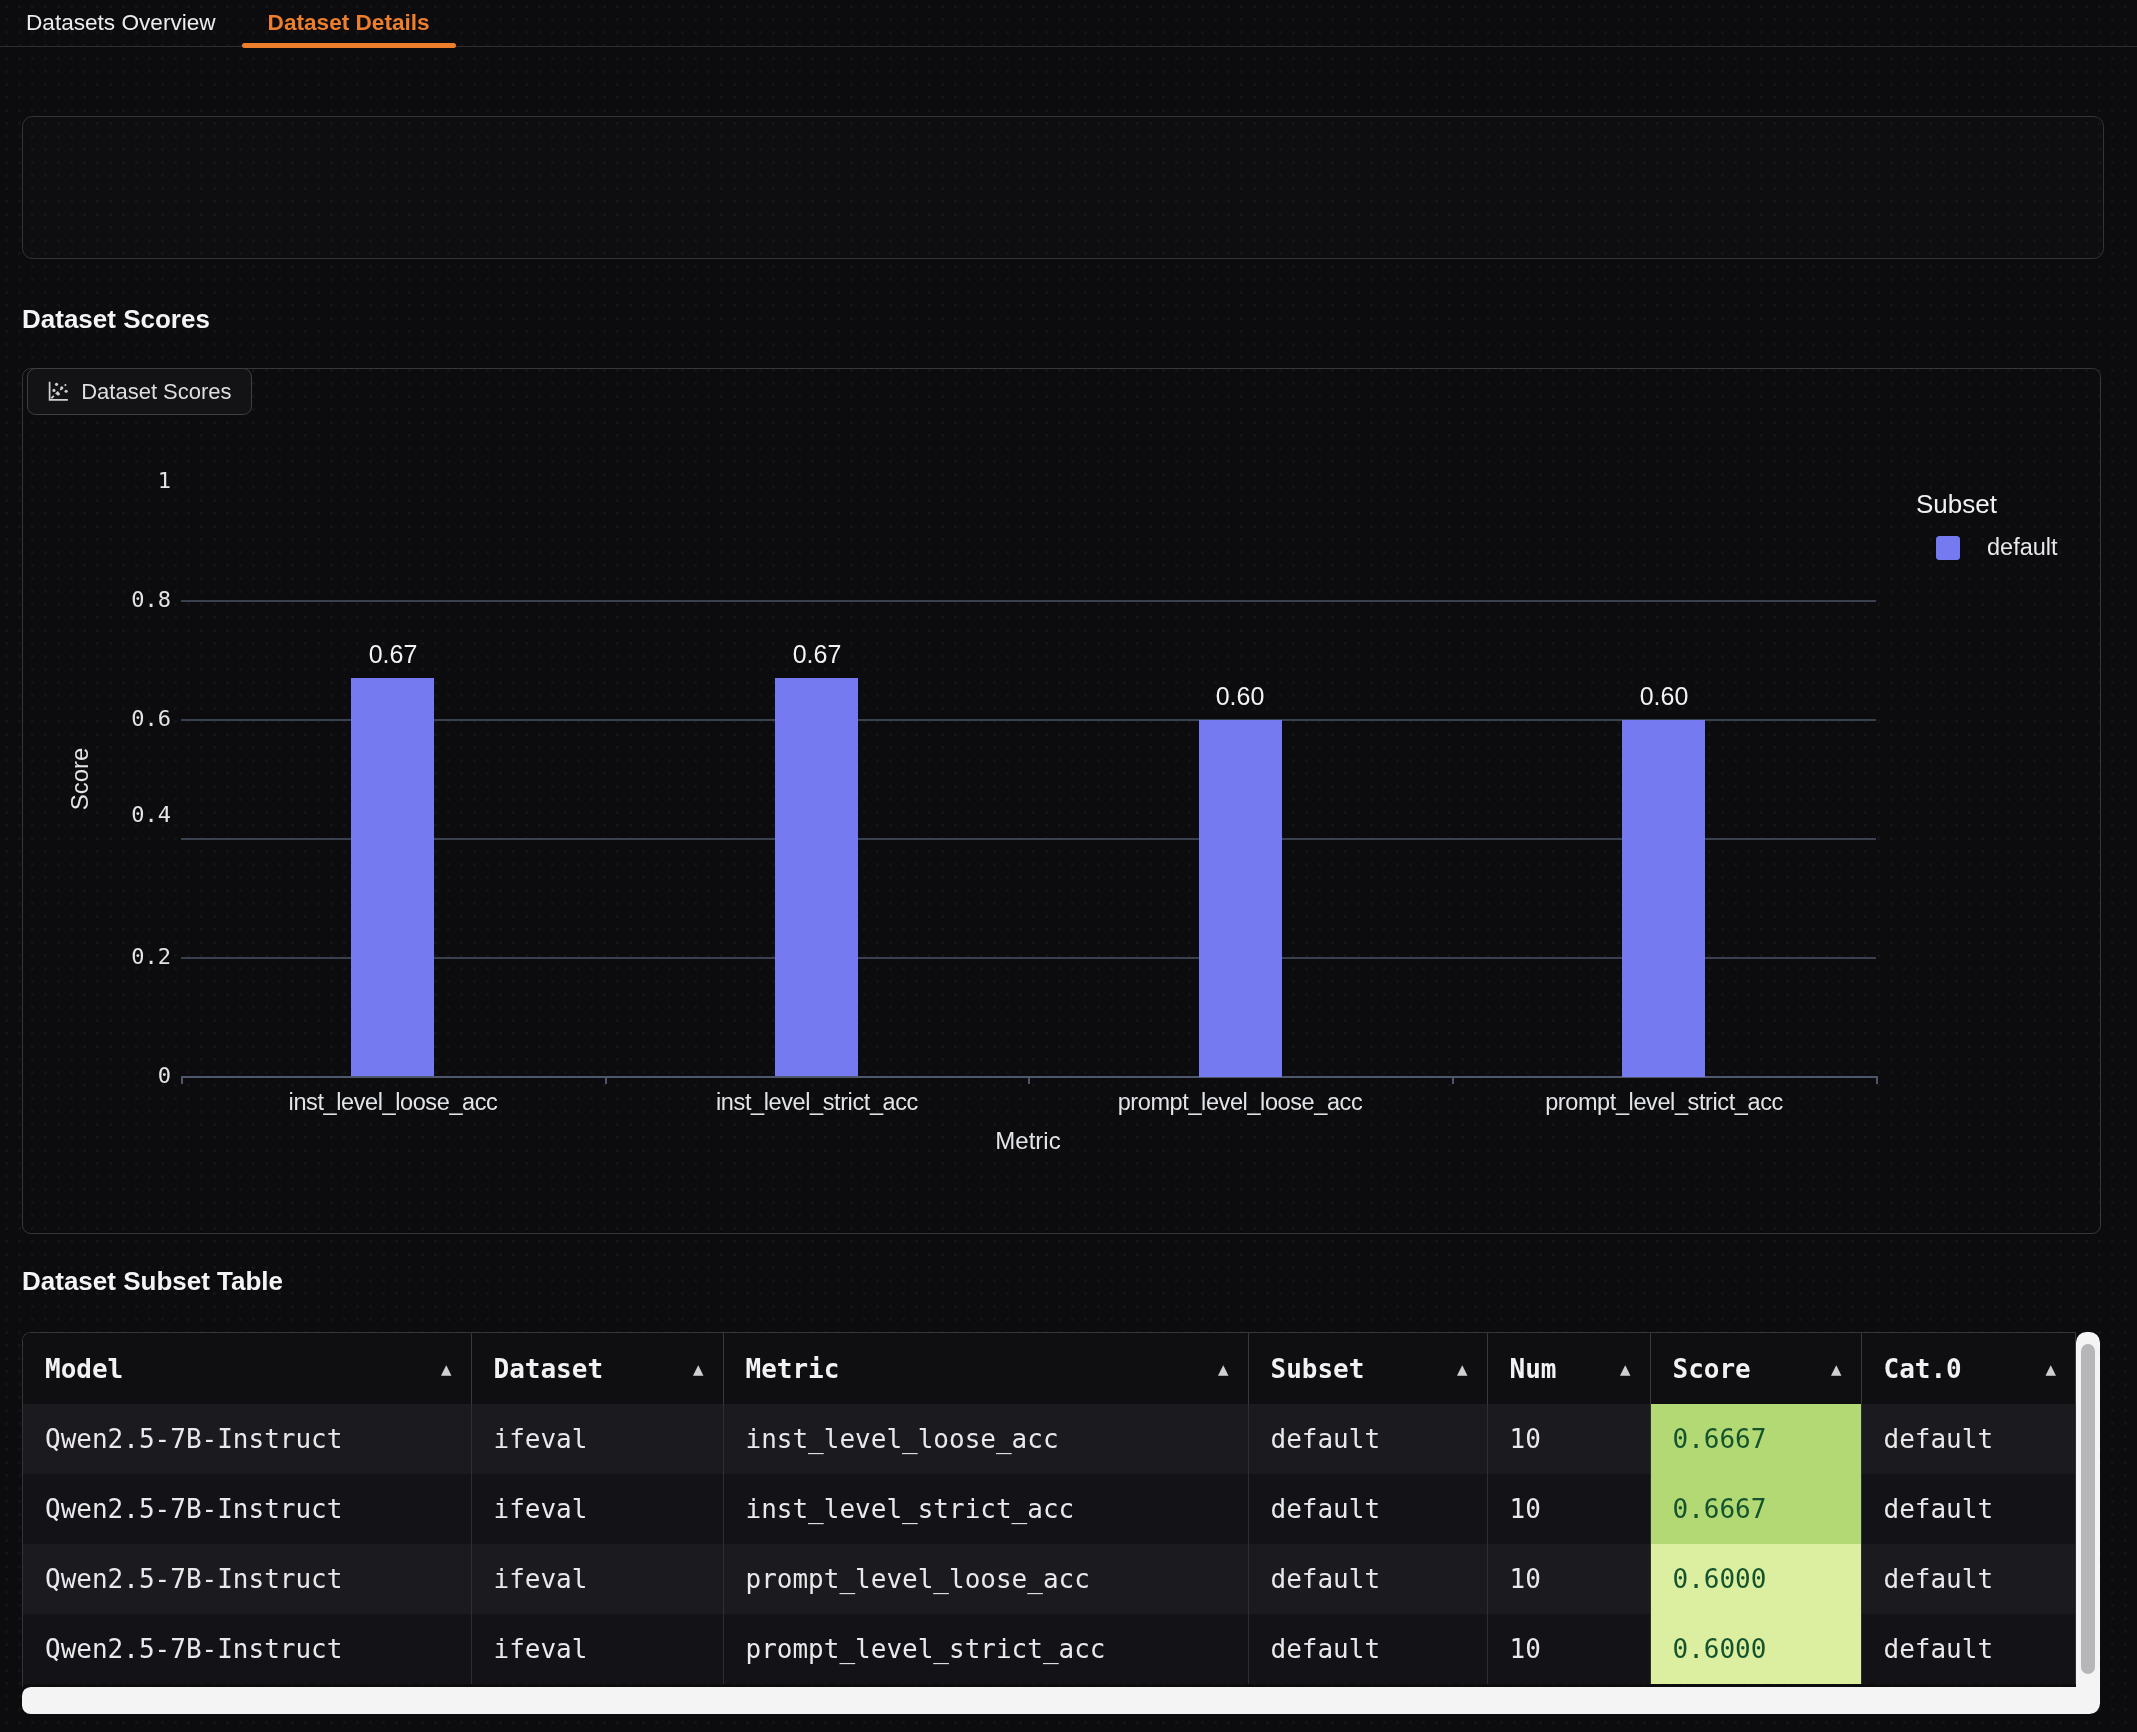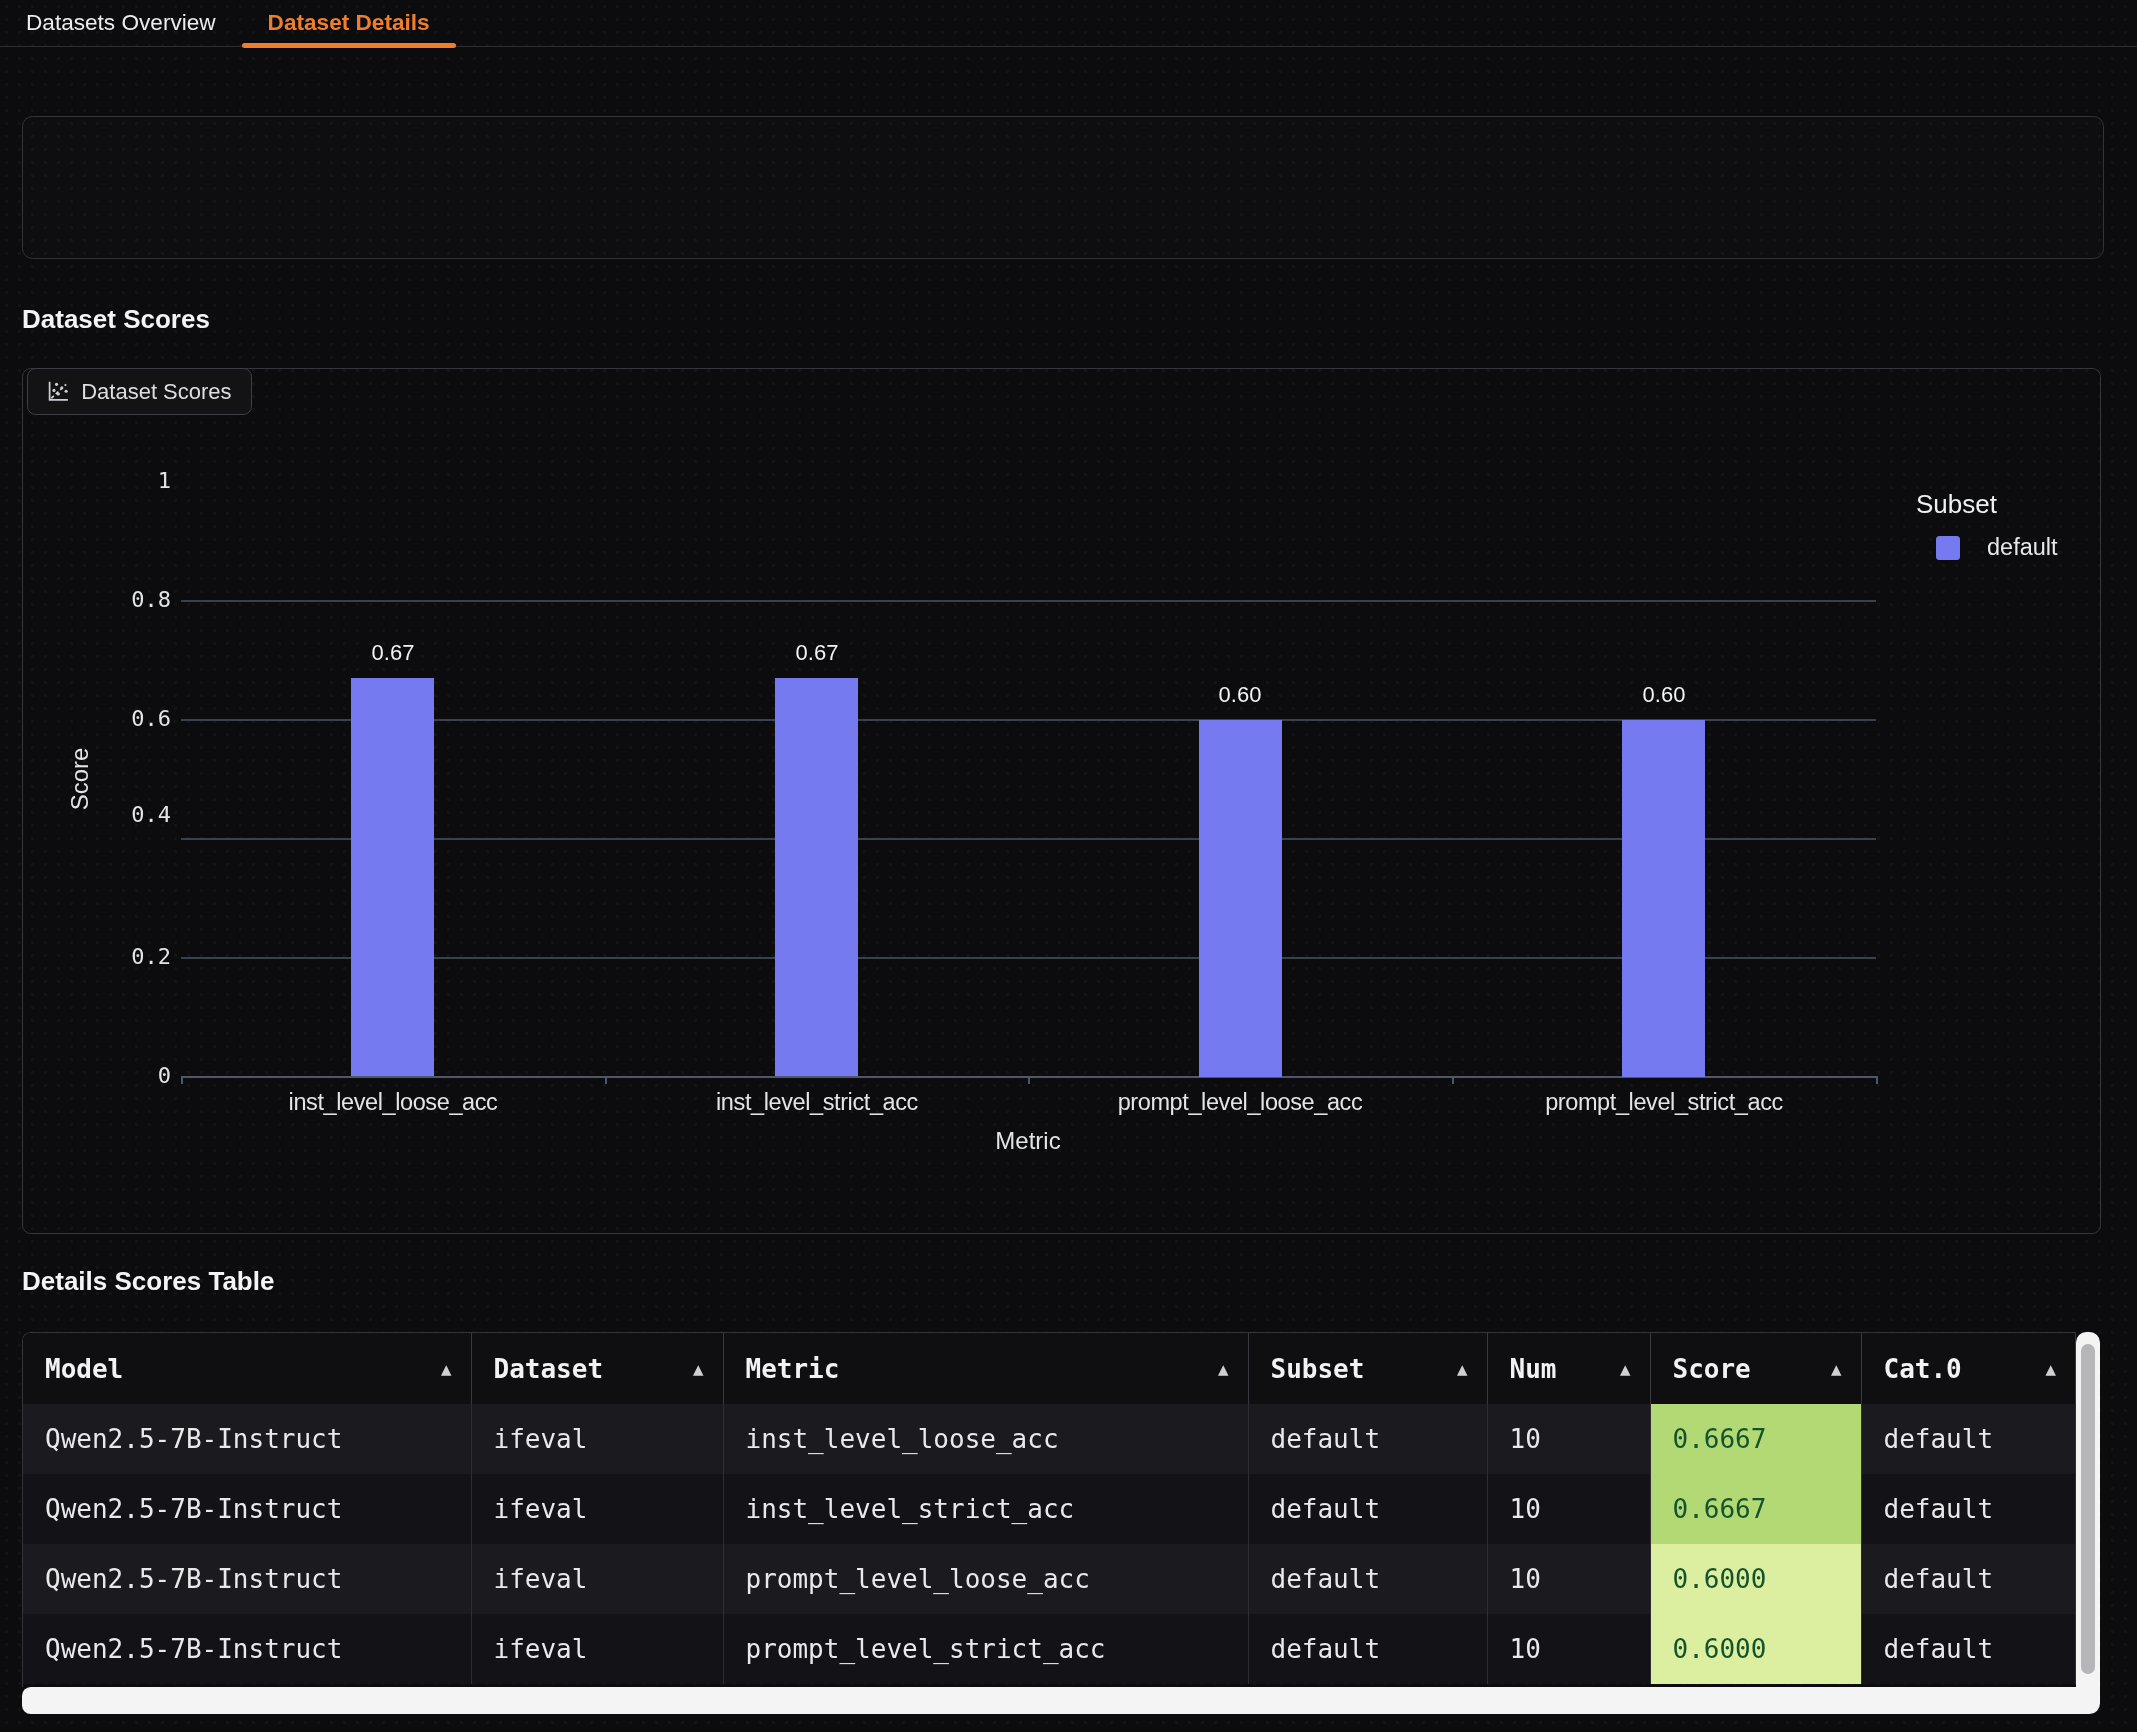--- a/index.html
+++ b/index.html
@@ -51,21 +51,21 @@
                border:0.9px solid #3e3e45; border-radius:8.7px; background:#131316;
                font-size:22px; color:#dededf; cursor:pointer; z-index:3; }
   .chart-tab svg { display:block; }
   .plot { position:absolute; inset:0; font-family:"Liberation Sans", sans-serif; }
   .gridline { position:absolute; height:1.7px; background:#39414e; }
   .axis-x { position:absolute; height:1.7px; background:#4e586a; }
   .xtick { position:absolute; width:1.7px; height:7.8px; background:#4e586a; }
   .ytick-label { position:absolute; width:113px; text-align:right;
                  font-family:"DejaVu Sans Mono", monospace; font-size:22px; color:#e2e4e8; }
   .bar { position:absolute; background:#767af0; }
-  .bar-value { position:absolute; width:174px; text-align:center; font-size:22px; color:#f2f3f5; }
+  .bar-value { position:absolute; width:174px; text-align:center; font-size:25px; color:#f2f3f5; }
   .cat-label { position:absolute; text-align:center; font-size:23.5px; color:#e2e4e8;
                letter-spacing:-0.4px; }
   .axis-name-x { position:absolute; font-size:24px; color:#e2e4e8; transform:translateX(-50%); }
   .axis-name-y { position:absolute; font-size:24px; color:#e2e4e8;
                  transform:translate(-50%,-50%) rotate(-90deg); }
   .legend { position:absolute; left:1893px; top:120px; }
   .legend-title { font-size:26px; color:#eef0f3; }
   .legend-item { display:flex; align-items:center; margin-top:14px; padding-left:20px; gap:27px; }
   .legend-swatch { width:24px; height:24px; border-radius:3.5px; background:#767af0; }
   .legend-label { font-size:23.5px; color:#e6e8ea; }
@@ -162,21 +162,21 @@
 
     <div class="legend">
       <div class="legend-title">Subset</div>
       <div class="legend-item">
         <div class="legend-swatch"></div>
         <div class="legend-label">default</div>
       </div>
     </div>
   </div>
 
-  <div class="section-heading" id="table-heading">Details Scores Table</div>
+  <div class="section-heading" id="table-heading">Dataset Subset Table</div>
 
   <div class="table-wrap">
     <div class="table-content">
       <table id="scores-table">
         <colgroup>
           <col style="width:448px">
             <col style="width:252px">
             <col style="width:525px">
           <col style="width:239px">
             <col style="width:163px">

